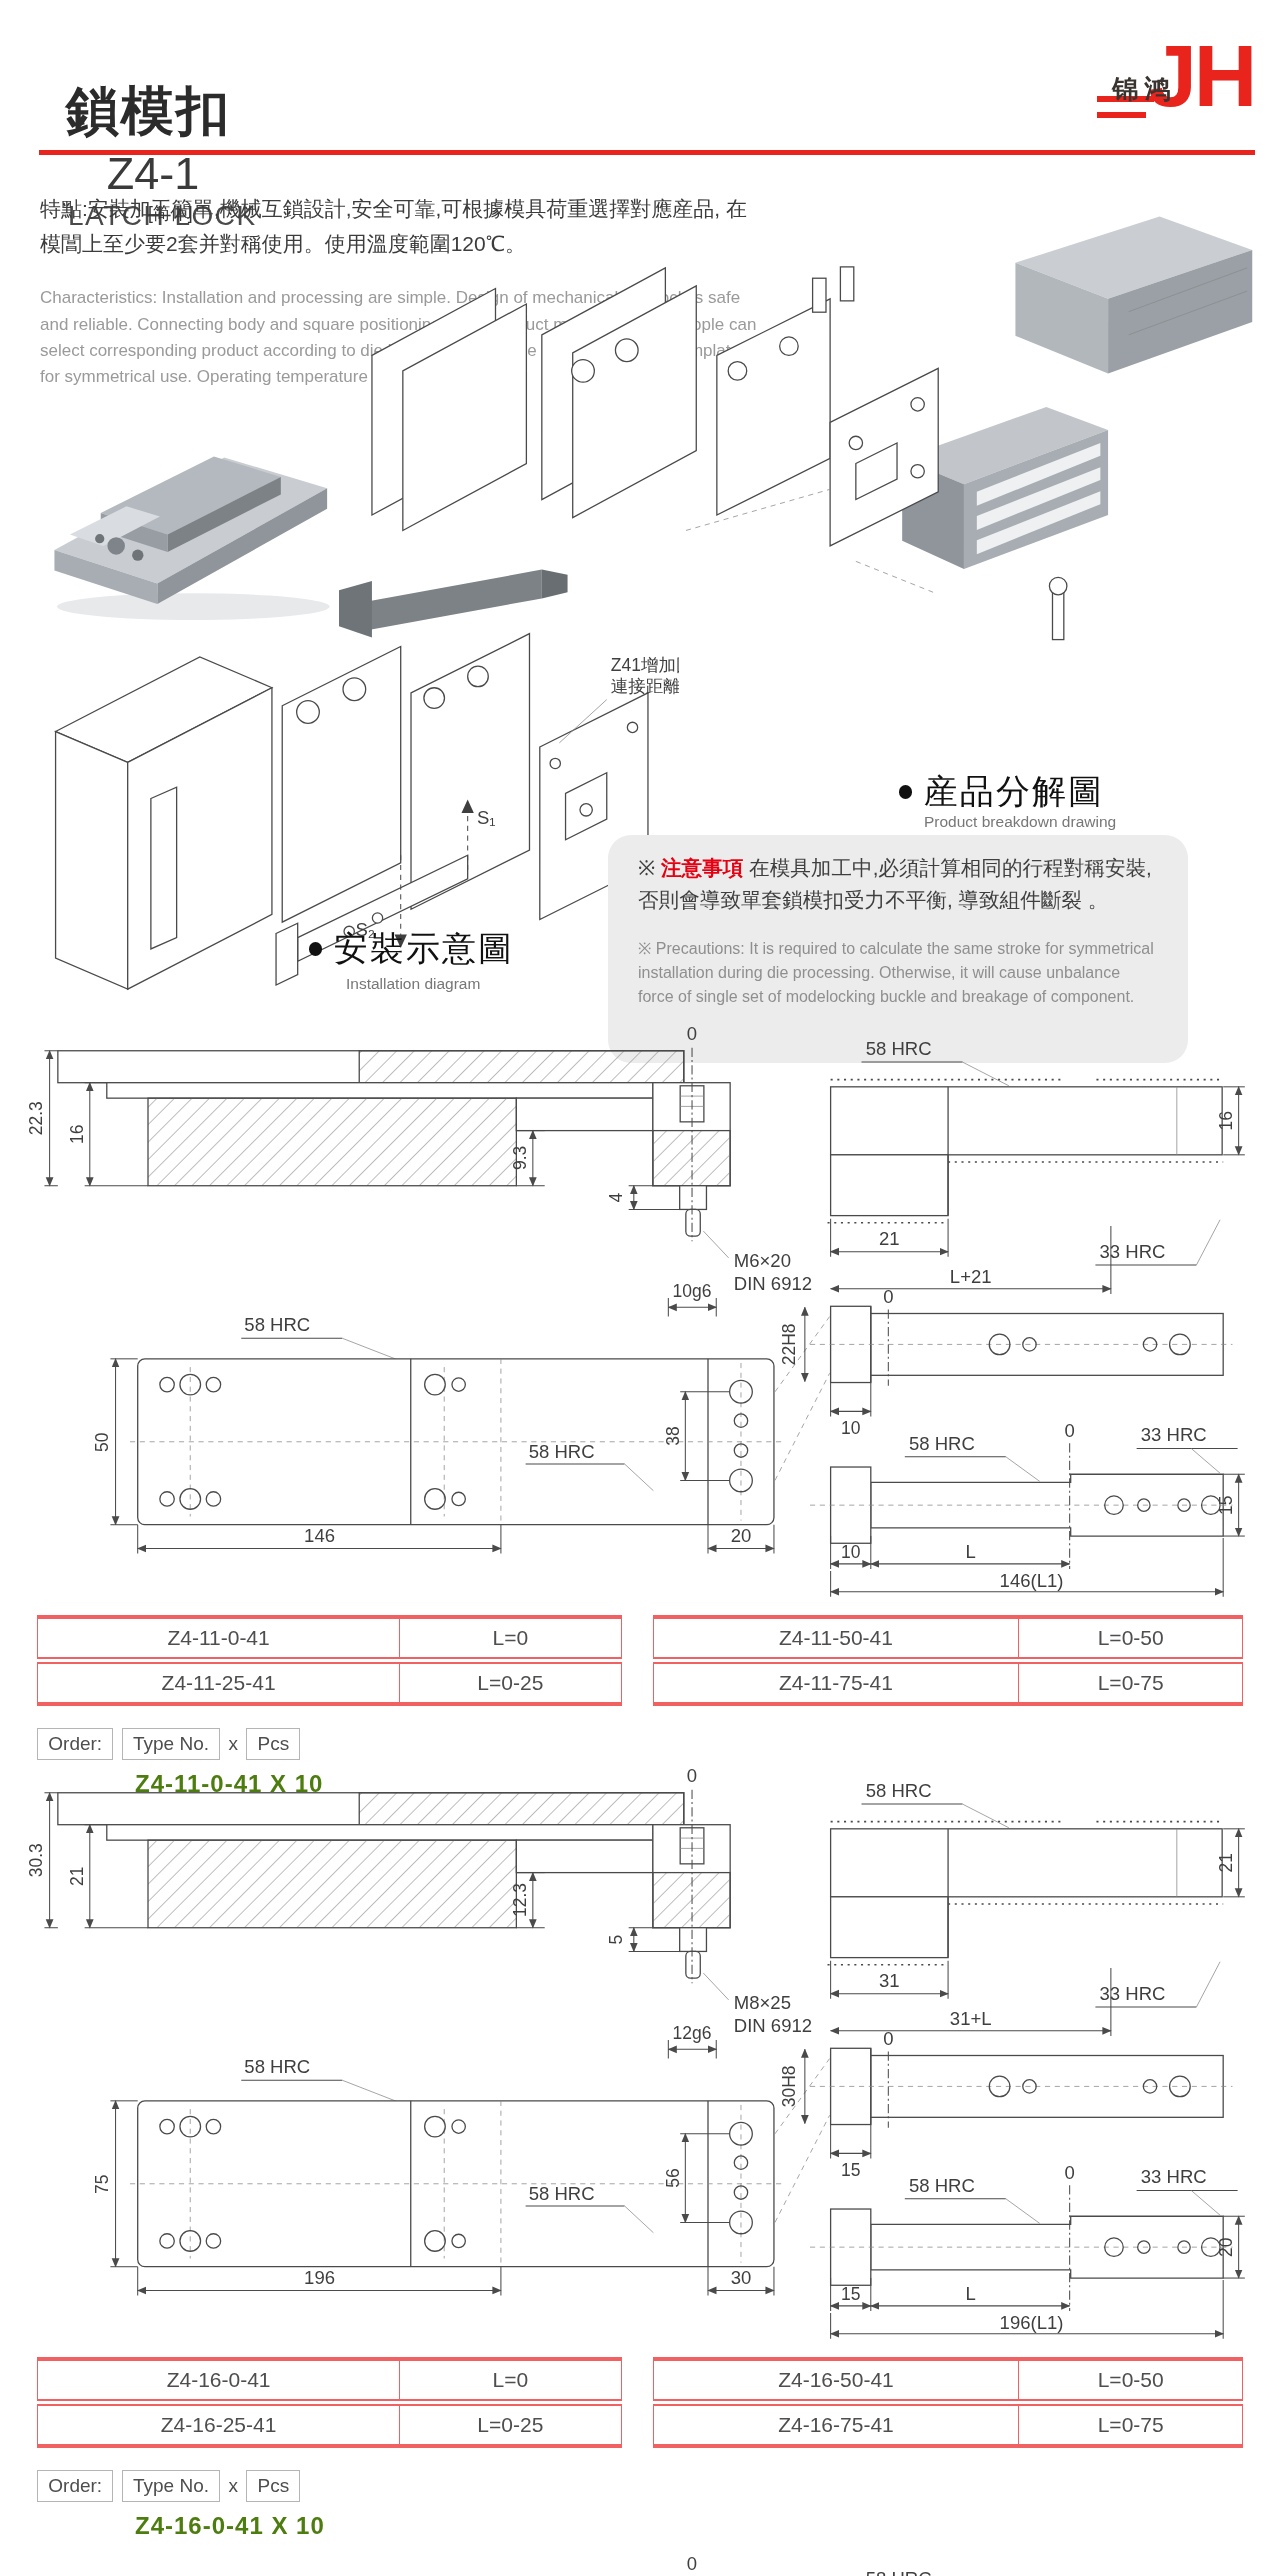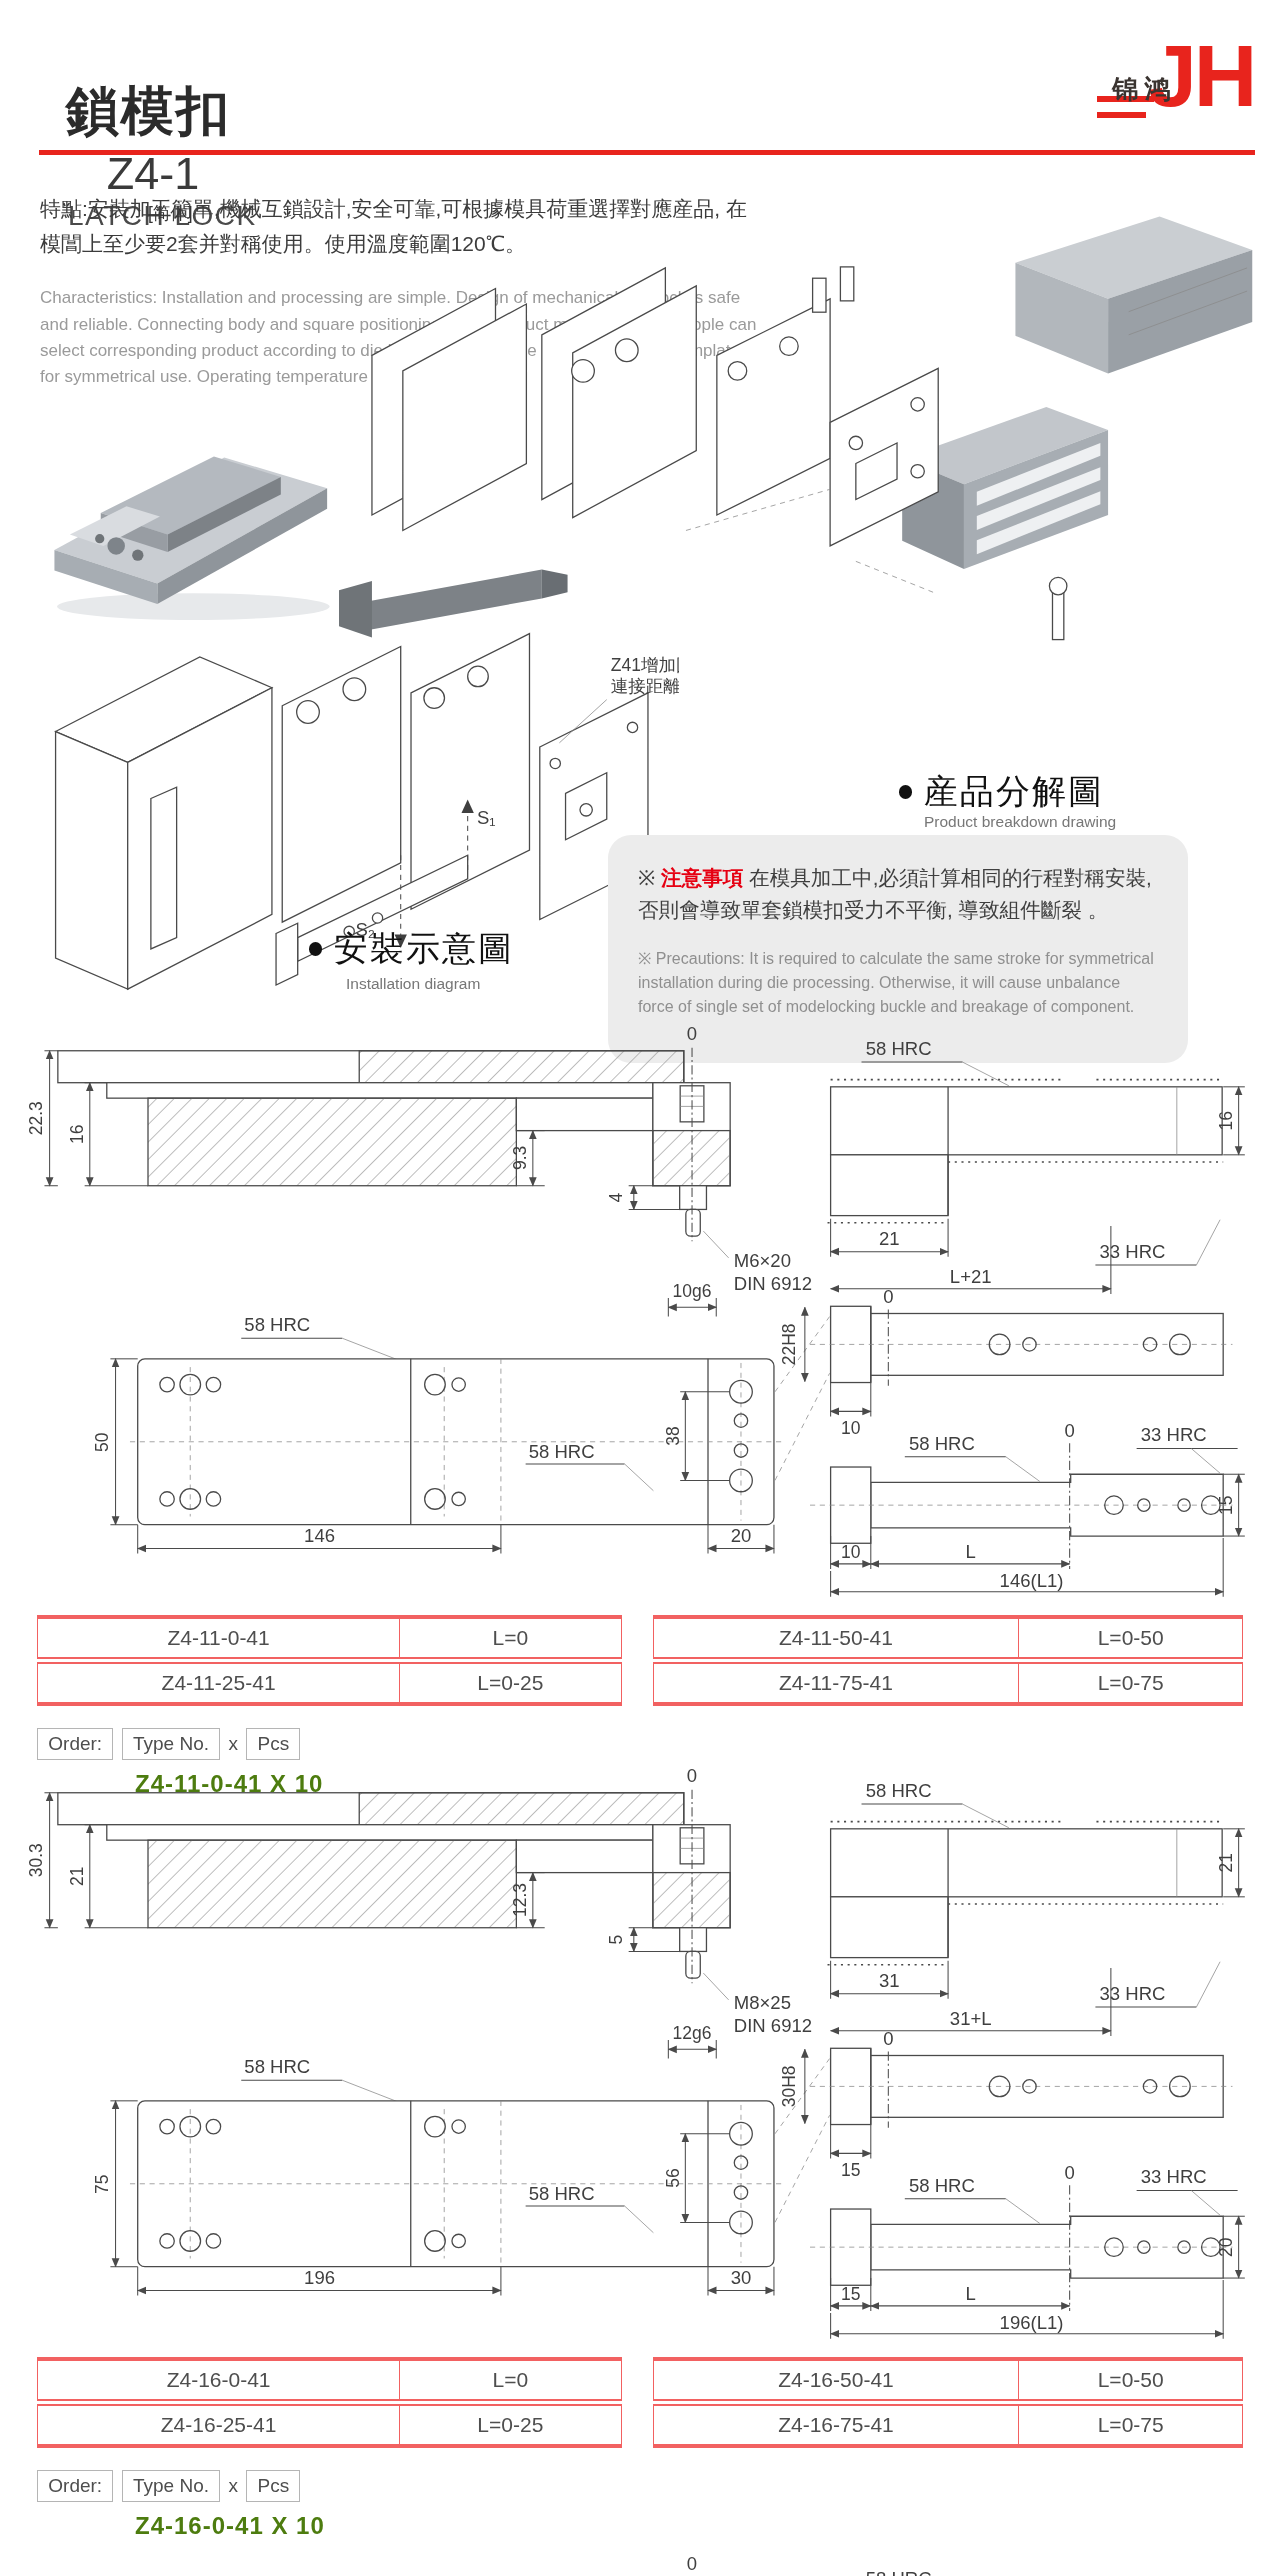--- a/index.html
+++ b/index.html
@@ -29,21 +29,21 @@
   .intro-en { margin-top:24px; font-size:17px; line-height:1.55; color:#9a9a9a; }
 
   
   .cap { position:absolute; display:flex; align-items:center; }
   .bullet { width:13.4px; height:13.4px; border-radius:50%; background:#111; margin-right:11.3px; }
   .cap-zh { font-size:34px; color:#111; letter-spacing:2.1px; }
   .cap-en { position:absolute; font-size:15.5px; color:#777; }
 
   
   .warnbox { position:absolute; left:608px; top:835px; width:580px; height:228px;
-             background:#ececec; border-radius:23px; padding:27px 30px; }
+             background:#ececec; border-radius:23px; padding:17px 30px; }
   .warn-zh { font-size:20.6px; line-height:1.55; color:#3f3f3f; }
   .warn-title { color:#e60012; font-weight:700; }
   .warn-en { margin-top:21.6px; font-size:16px; line-height:1.5; color:#8f8f8f; }
 
   
   .block { position:absolute; left:37px; width:1206px; }
   .block svg { display:block; overflow:visible; }
   .s  { stroke:#4a4a4a; stroke-width:2.5; }
   .d  { stroke:#4a4a4a; stroke-width:2; }
   .thin { stroke:#8a8a8a; stroke-width:1.5; }

